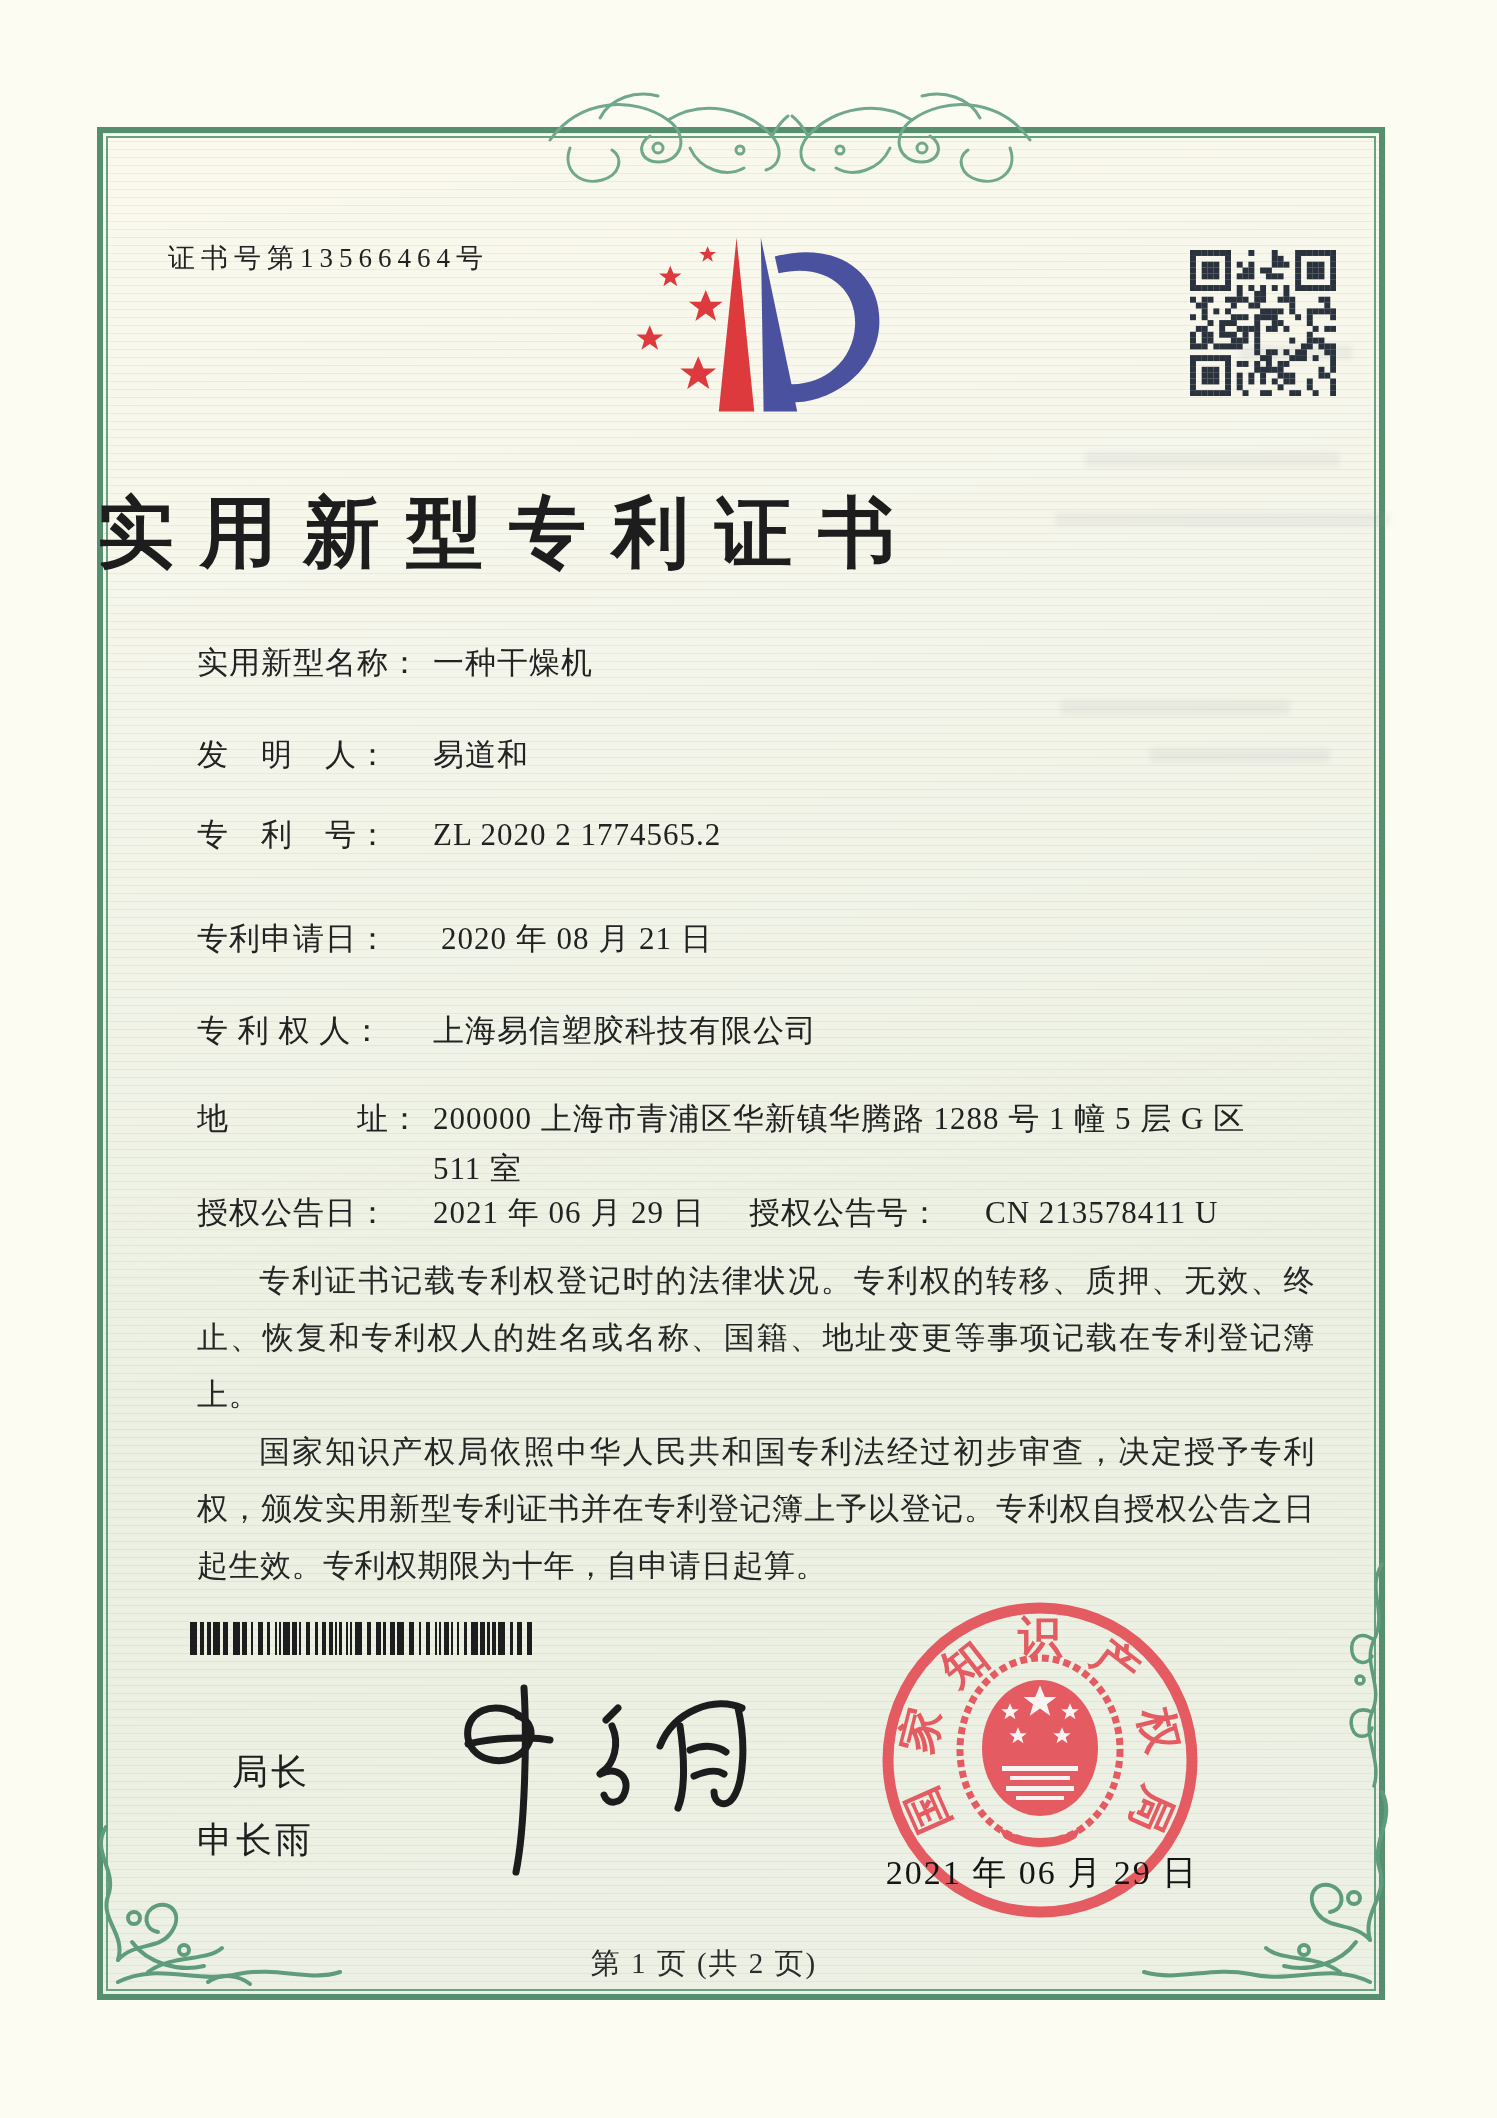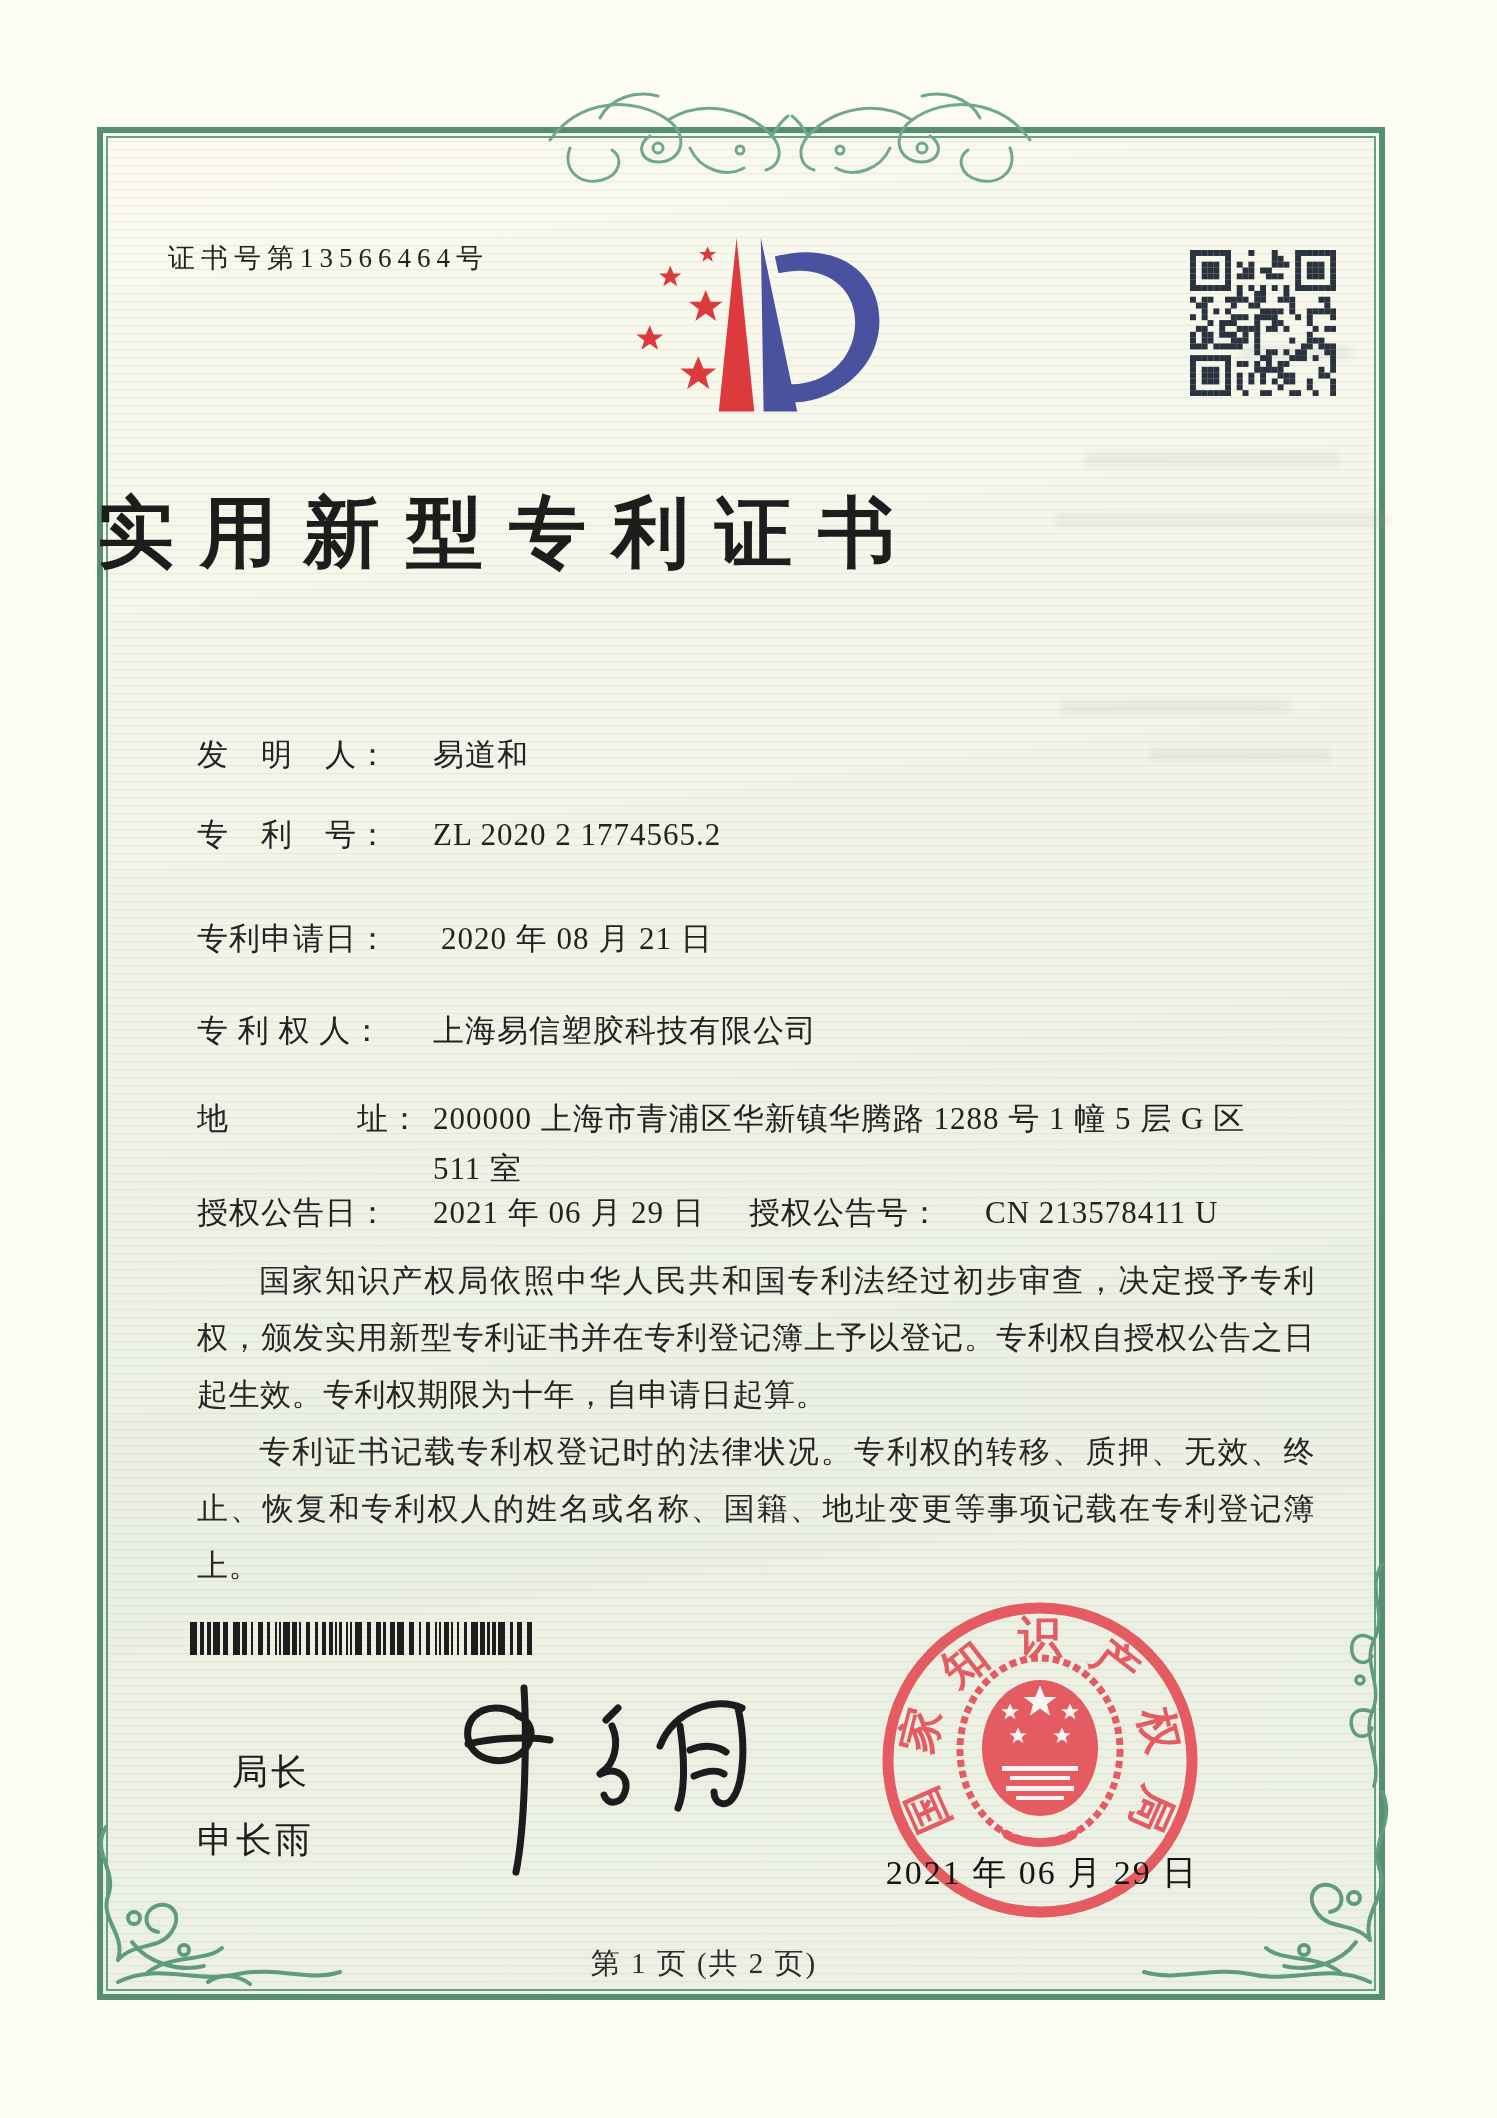--- a/index.html
+++ b/index.html
@@ -434,20 +434,24 @@
       <rect x="12" y="24" width="1.02" height="1.02" fill="#2a323e"></rect>
       <rect x="13" y="24" width="1.02" height="1.02" fill="#2a323e"></rect>
       <rect x="17" y="24" width="1.02" height="1.02" fill="#2a323e"></rect>
       <rect x="18" y="24" width="1.02" height="1.02" fill="#2a323e"></rect>
       <rect x="21" y="24" width="1.02" height="1.02" fill="#2a323e"></rect>
       <rect x="24" y="24" width="1.02" height="1.02" fill="#2a323e"></rect>
     </svg>
 
   <div class="title">实用新型专利证书</div>
 
+  <div class="row" style="top:638px;">
+    <span class="label">实用新型名称：</span>
+    <span class="value">一种干燥机</span>
+  </div>
   <div class="row" style="top:730px;">
     <span class="label">发　明　人：</span>
     <span class="value">易道和</span>
   </div>
   <div class="row" style="top:810px;">
     <span class="label">专　利　号：</span>
     <span class="value">ZL 2020 2 1774565.2</span>
   </div>
   <div class="row" style="top:914px;gap:8px;">
     <span class="label">专利申请日：</span>
@@ -466,22 +470,22 @@
       <span class="label">授权公告日：</span>
       <span class="value">2021 年 06 月 29 日</span>
     </span>
     <span class="pair">
       <span class="label">授权公告号：</span>
       <span class="value">CN 213578411 U</span>
     </span>
   </div>
 
   <div class="paras">
+    <p>专利证书记载专利权登记时的法律状况。专利权的转移、质押、无效、终止、恢复和专利权人的姓名或名称、国籍、地址变更等事项记载在专利登记簿上。</p>
     <p>国家知识产权局依照中华人民共和国专利法经过初步审查，决定授予专利权，颁发实用新型专利证书并在专利登记簿上予以登记。专利权自授权公告之日起生效。专利权期限为十年，自申请日起算。</p>
-    <p>专利证书记载专利权登记时的法律状况。专利权的转移、质押、无效、终止、恢复和专利权人的姓名或名称、国籍、地址变更等事项记载在专利登记簿上。</p>
   </div>
 
   <div class="barcode" id="barcode">
       <div style="width: 6.8px; margin-right: 3.5px;"></div>
       <div style="width: 3.6px; margin-right: 3.5px;"></div>
       <div style="width: 3.6px; margin-right: 2px;"></div>
       <div style="width: 6.8px; margin-right: 3.5px;"></div>
       <div style="width: 5.2px; margin-right: 5px;"></div>
       <div style="width: 6.8px; margin-right: 2px;"></div>
       <div style="width: 5.2px; margin-right: 3.5px;"></div>

